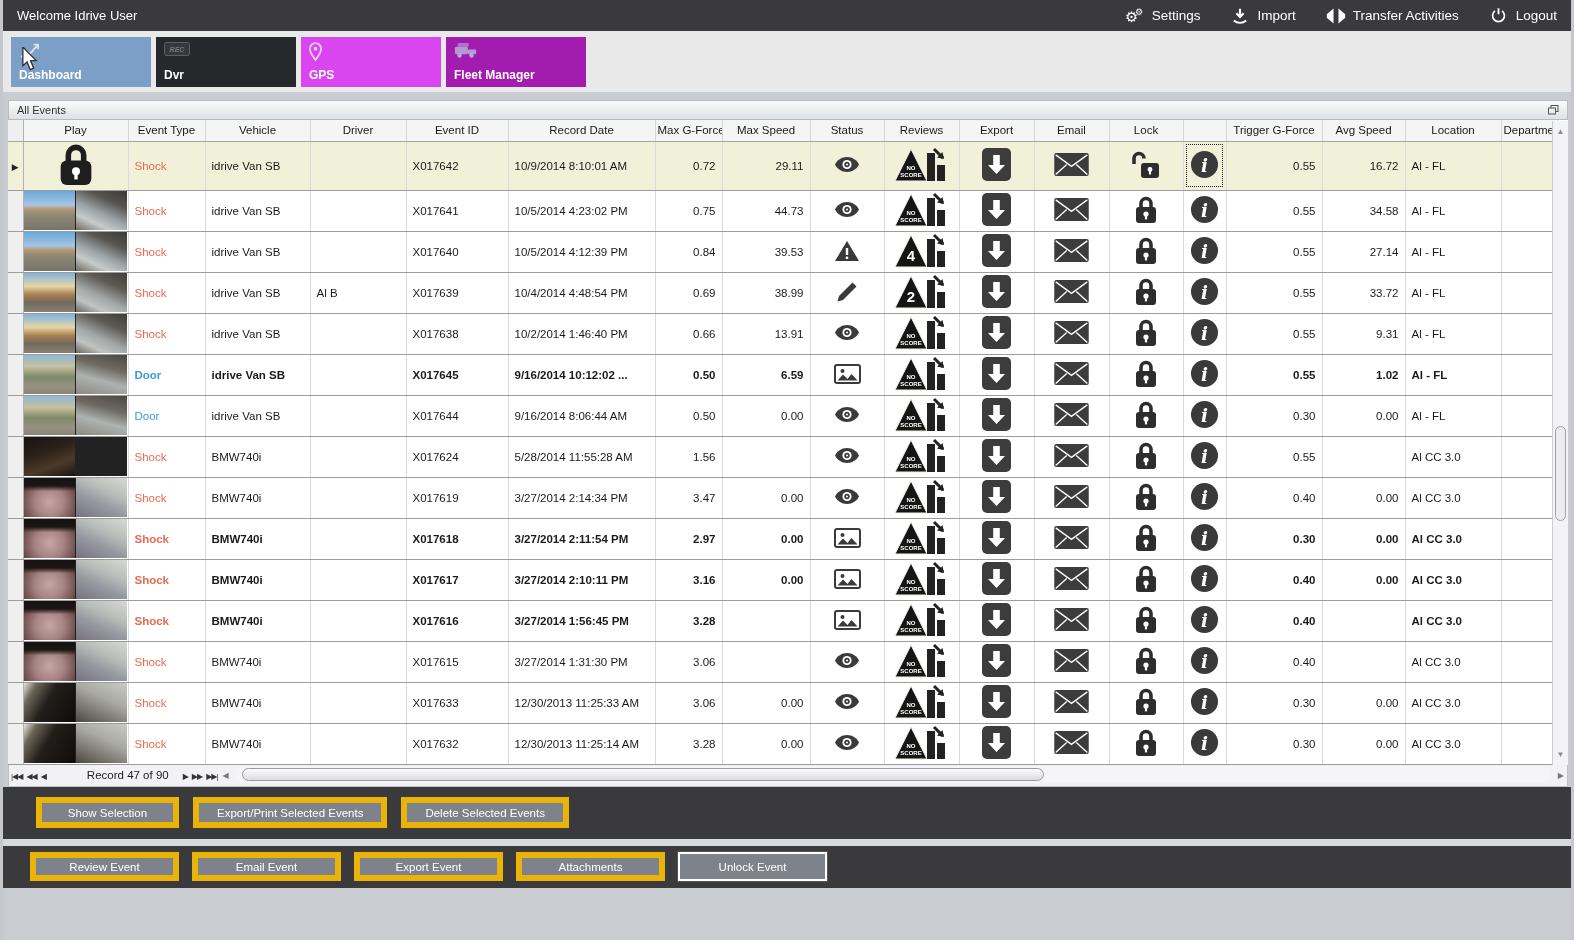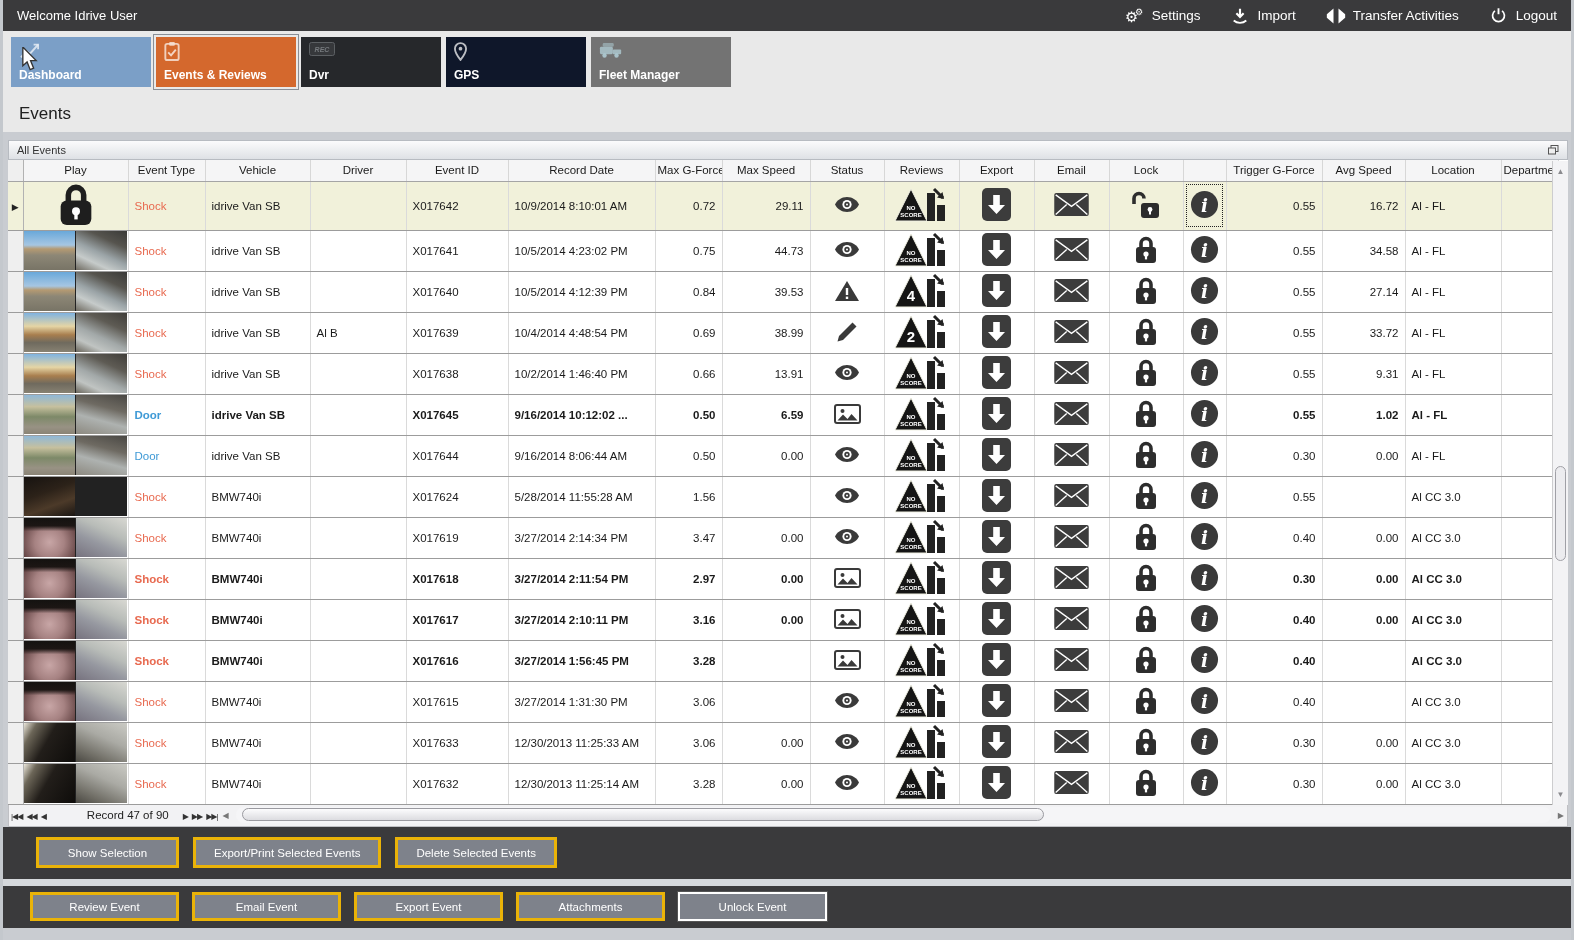--- a/index.html
+++ b/index.html
@@ -92,21 +92,21 @@
   .hthumb { position:absolute; left:6px; top:1px; height:13px; width:61%; background:linear-gradient(#fcfcfd,#dcdce0);
     border:1px solid #9a9aa0; border-radius:7px; }
   .harr { font-size:8px; color:#777; padding:0 3px; }
 
   
   .darkpanel1 { height:52px; flex:0 0 52px; background:#3a3a3c; display:flex; align-items:center;
     padding-left:33px; gap:14px; }
   .gap-strip { height:7px; flex:0 0 7px; background:#d5d8dc; }
   .darkpanel2 { height:42px; flex:0 0 42px; background:#3a3a3c; display:flex; align-items:center;
     padding-left:27px; gap:13px; }
-  .gray-btn { background:#7e828b; color:#fff; font-size:11.5px; border:3px solid #eab308;
+  .gray-btn { background:#7e828b; color:#fff; font-size:11.5px; border:6px solid #eab308;
     display:flex; align-items:center; justify-content:center; }
   .darkpanel1 .gray-btn { height:31px; min-width:143px; padding:0 18px; }
   .darkpanel2 .gray-btn { height:29px; min-width:149px; padding:0 16px; }
   .gray-btn.focused { border:2px solid #fff; outline:1px solid #555; }
 
   svg { display:block; }
 </style>
 </head>
 <body>
 
@@ -163,63 +163,52 @@
             <path d="M16 3h5v5" stroke="rgba(255,255,255,.85)" stroke-width="2" fill="none"></path>
           </svg>
         </span>
         <span class="tlabel">Dashboard</span>
         <span class="cursor-arrow">
           <svg width="17" height="24" viewBox="0 0 12 18">
             <path d="M1 0l0 14 3.2-2.8L6.5 17l2.6-1.1-2.3-5.7H11z" fill="#fff" stroke="#333" stroke-width="1"></path>
           </svg>
         </span>
       </div>
-      <div class="tile selected" style="background: rgb(212, 104, 45);">
-        <span class="ticon">
-          <svg width="16" height="19" viewBox="0 0 16 20">
-            <rect x="1" y="2" width="14" height="17" rx="2" fill="none" stroke="rgba(255,255,255,.85)" stroke-width="2"></rect>
-            <rect x="5" y="0" width="6" height="4" rx="1" fill="rgba(255,255,255,.85)"></rect>
-            <path d="M4 11l3 3 5-6" stroke="rgba(255,255,255,.9)" stroke-width="2" fill="none"></path>
-          </svg>
-        </span>
-        <span class="tlabel">Events &amp; Reviews</span>
-      </div>
       <div class="tile" style="background: rgb(38, 40, 43);">
         <span class="ticon">
           <svg width="26" height="14" viewBox="0 0 26 14">
             <rect x="0.5" y="0.5" width="25" height="13" rx="2" fill="#3a3d40" stroke="#6a6e72"></rect>
             <text x="13" y="10" font-size="7" fill="#8a8e92" text-anchor="middle" font-style="italic" font-weight="bold">REC</text>
           </svg>
         </span>
         <span class="tlabel">Dvr</span>
       </div>
-      <div class="tile" style="background: #0f172a;">
+      <div class="tile" style="background: #d946ef;">
         <span class="ticon">
           <svg width="13" height="19" viewBox="0 0 14 20">
             <path d="M7 1a6 6 0 0 1 6 6c0 4.5-6 12-6 12S1 11.5 1 7a6 6 0 0 1 6-6z" fill="none" stroke="rgba(255,255,255,.9)" stroke-width="2"></path>
             <circle cx="7" cy="7" r="2" fill="rgba(255,255,255,.9)"></circle>
           </svg>
         </span>
         <span class="tlabel">GPS</span>
       </div>
-      <div class="tile" style="background: #737373;">
+      <div class="tile" style="background: #a21caf;">
         <span class="ticon">
           <svg width="24" height="17" viewBox="0 0 26 18">
             <rect x="1" y="5" width="14" height="8" rx="1.5" fill="rgba(190,225,235,.8)"></rect>
             <rect x="15" y="8" width="9" height="5" rx="1" fill="rgba(190,225,235,.8)"></rect>
             <circle cx="6" cy="14.5" r="2.4" fill="rgba(190,225,235,.9)"></circle>
             <circle cx="19" cy="14.5" r="2.4" fill="rgba(190,225,235,.9)"></circle>
             <rect x="4" y="1" width="12" height="4" rx="1.5" fill="rgba(190,225,235,.55)"></rect>
           </svg>
         </span>
         <span class="tlabel">Fleet Manager</span>
       </div>
     </div>
 
-  <div class="page-title">Events</div>
 
   <div class="panel">
     <div class="panel-header">
       <span>All Events</span>
       <span class="restore-ic">
         <svg width="11" height="10" viewBox="0 0 11 10">
             <rect x="3" y="0.5" width="7" height="6" fill="none" stroke="#555"></rect>
             <rect x="0.5" y="3" width="7" height="6" fill="#eee" stroke="#555"></rect>
           </svg>
       </span>

